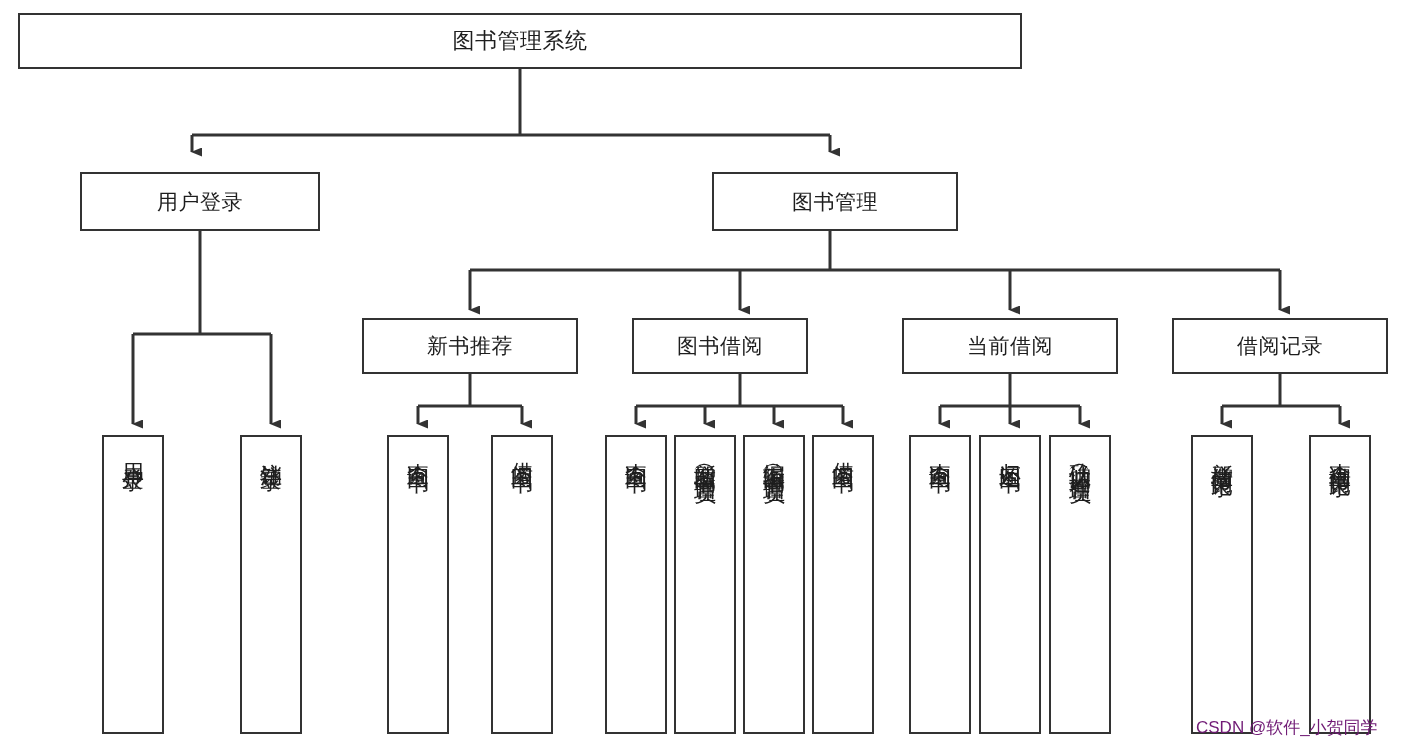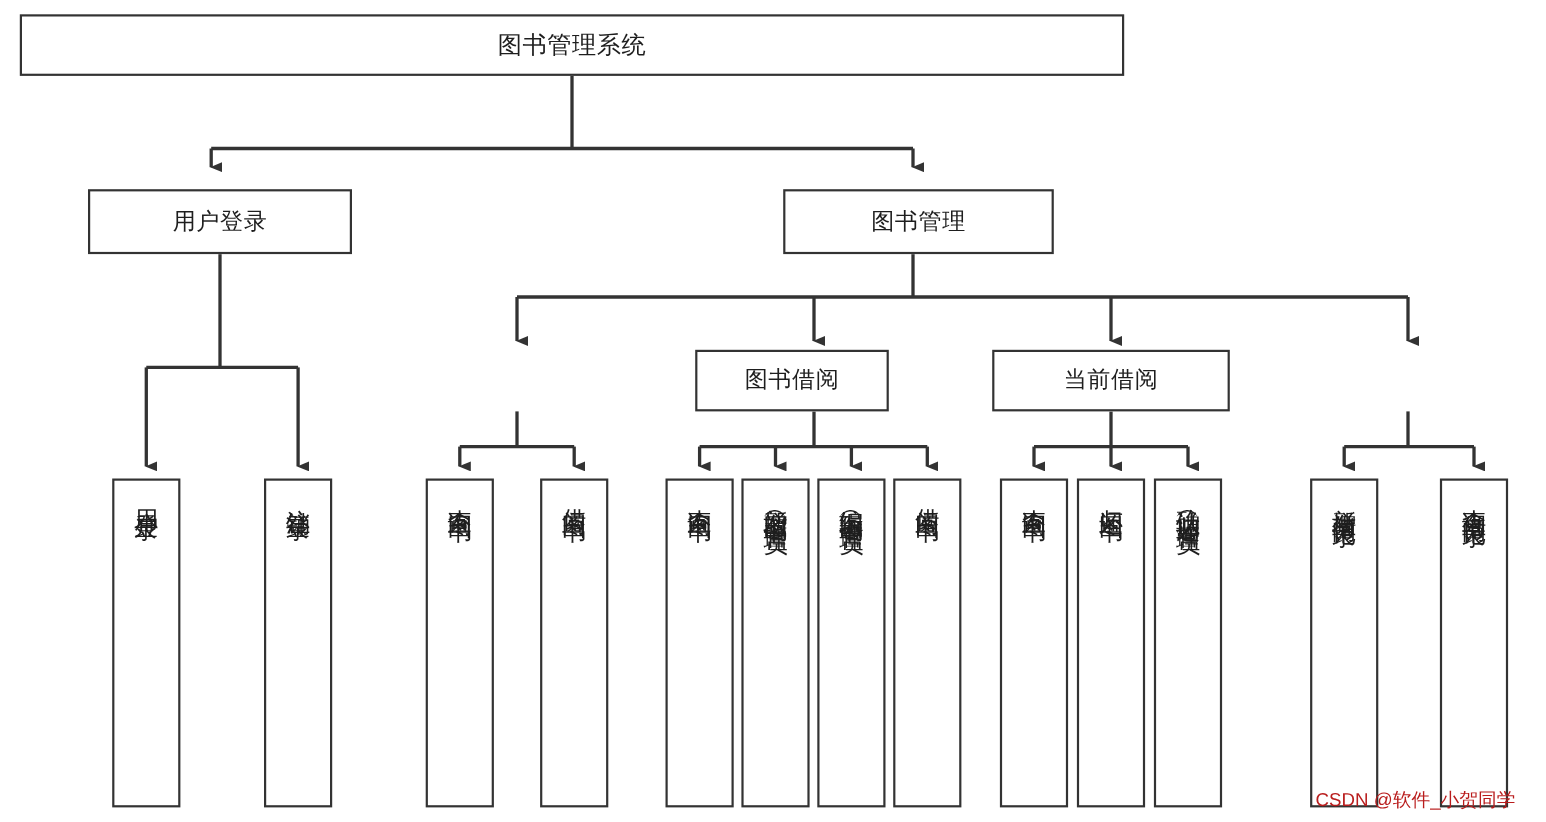--- a/index.html
+++ b/index.html
@@ -60,21 +60,21 @@
   .node.vert .node-label {
     writing-mode: vertical-rl;
     text-orientation: upright;
     font-size: 22px;
     letter-spacing: 3px;
     line-height: 1;
   }
   .watermark {
     position: absolute;
     font-size: 17px;
-    color: #b91c1c;
+    color: #701a75;
     white-space: nowrap;
     z-index: 3;
     user-select: none;
   }
 </style>
 </head>
 <body>
 
 <div id="canvas">
 
@@ -133,29 +133,35 @@
   </div>
 
   <div class="node horiz" style="left:80px; top:172px; width:240px; height:59px;">
     <span class="node-label">用户登录</span>
   </div>
 
   <div class="node horiz" style="left:712px; top:172px; width:246px; height:59px;">
     <span class="node-label">图书管理</span>
   </div>
 
+  <div class="node horiz" style="left:362px; top:318px; width:216px; height:56px;">
+    <span class="node-label">新书推荐</span>
+  </div>
 
   <div class="node horiz" style="left:632px; top:318px; width:176px; height:56px;">
     <span class="node-label">图书借阅</span>
   </div>
 
   <div class="node horiz" style="left:902px; top:318px; width:216px; height:56px;">
     <span class="node-label">当前借阅</span>
   </div>
 
+  <div class="node horiz" style="left:1172px; top:318px; width:216px; height:56px;">
+    <span class="node-label">借阅记录</span>
+  </div>
 
   <div class="node vert" style="left:102px; top:435px; width:62px; height:299px;">
     <span class="node-label">用户登录</span>
   </div>
 
   <div class="node vert" style="left:240px; top:435px; width:62px; height:299px;">
     <span class="node-label">注销登录</span>
   </div>
 
   <div class="node vert" style="left:387px; top:435px; width:62px; height:299px;">

